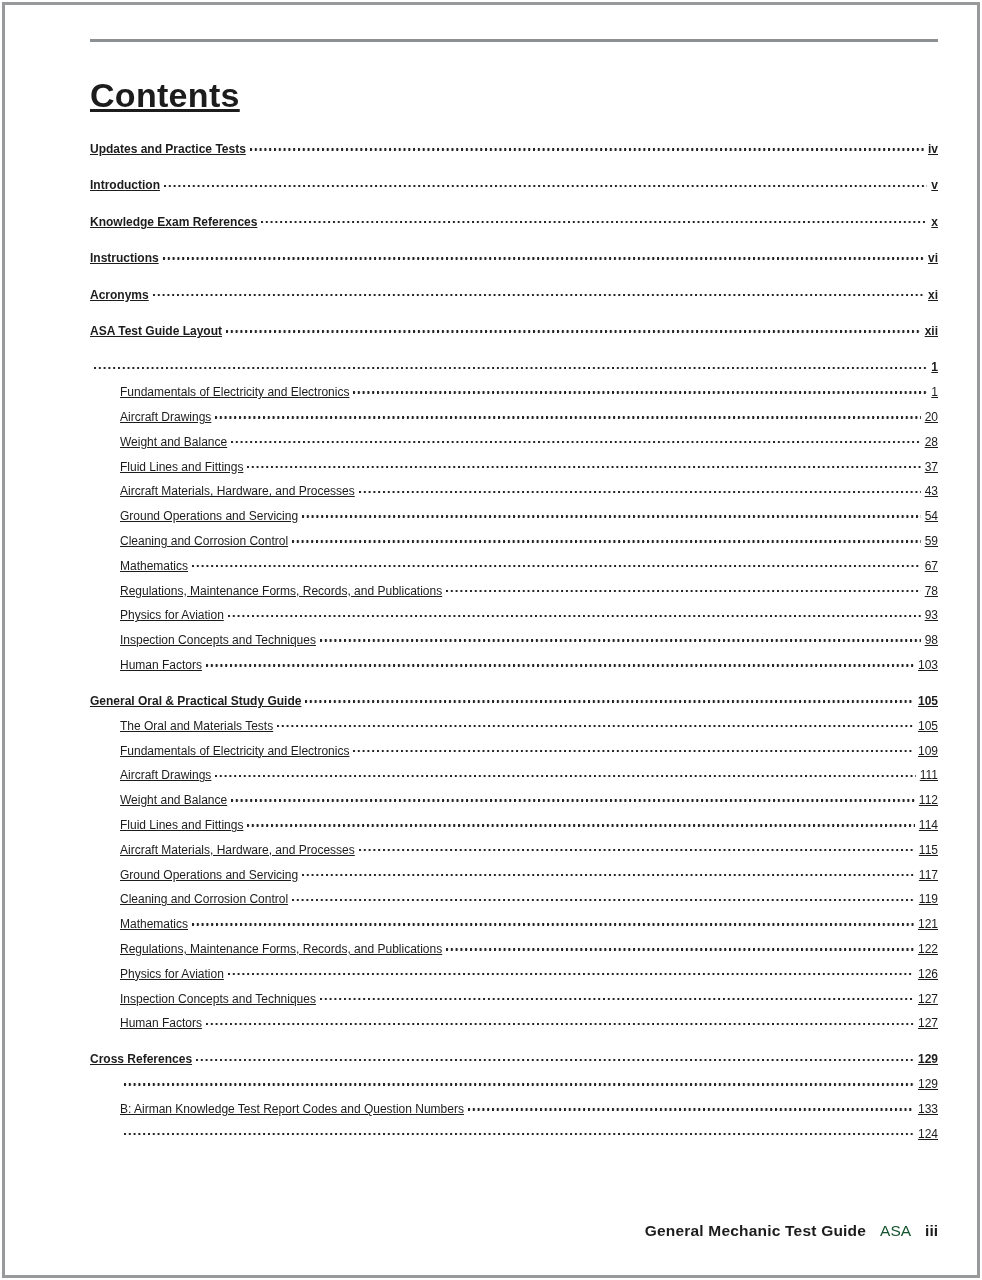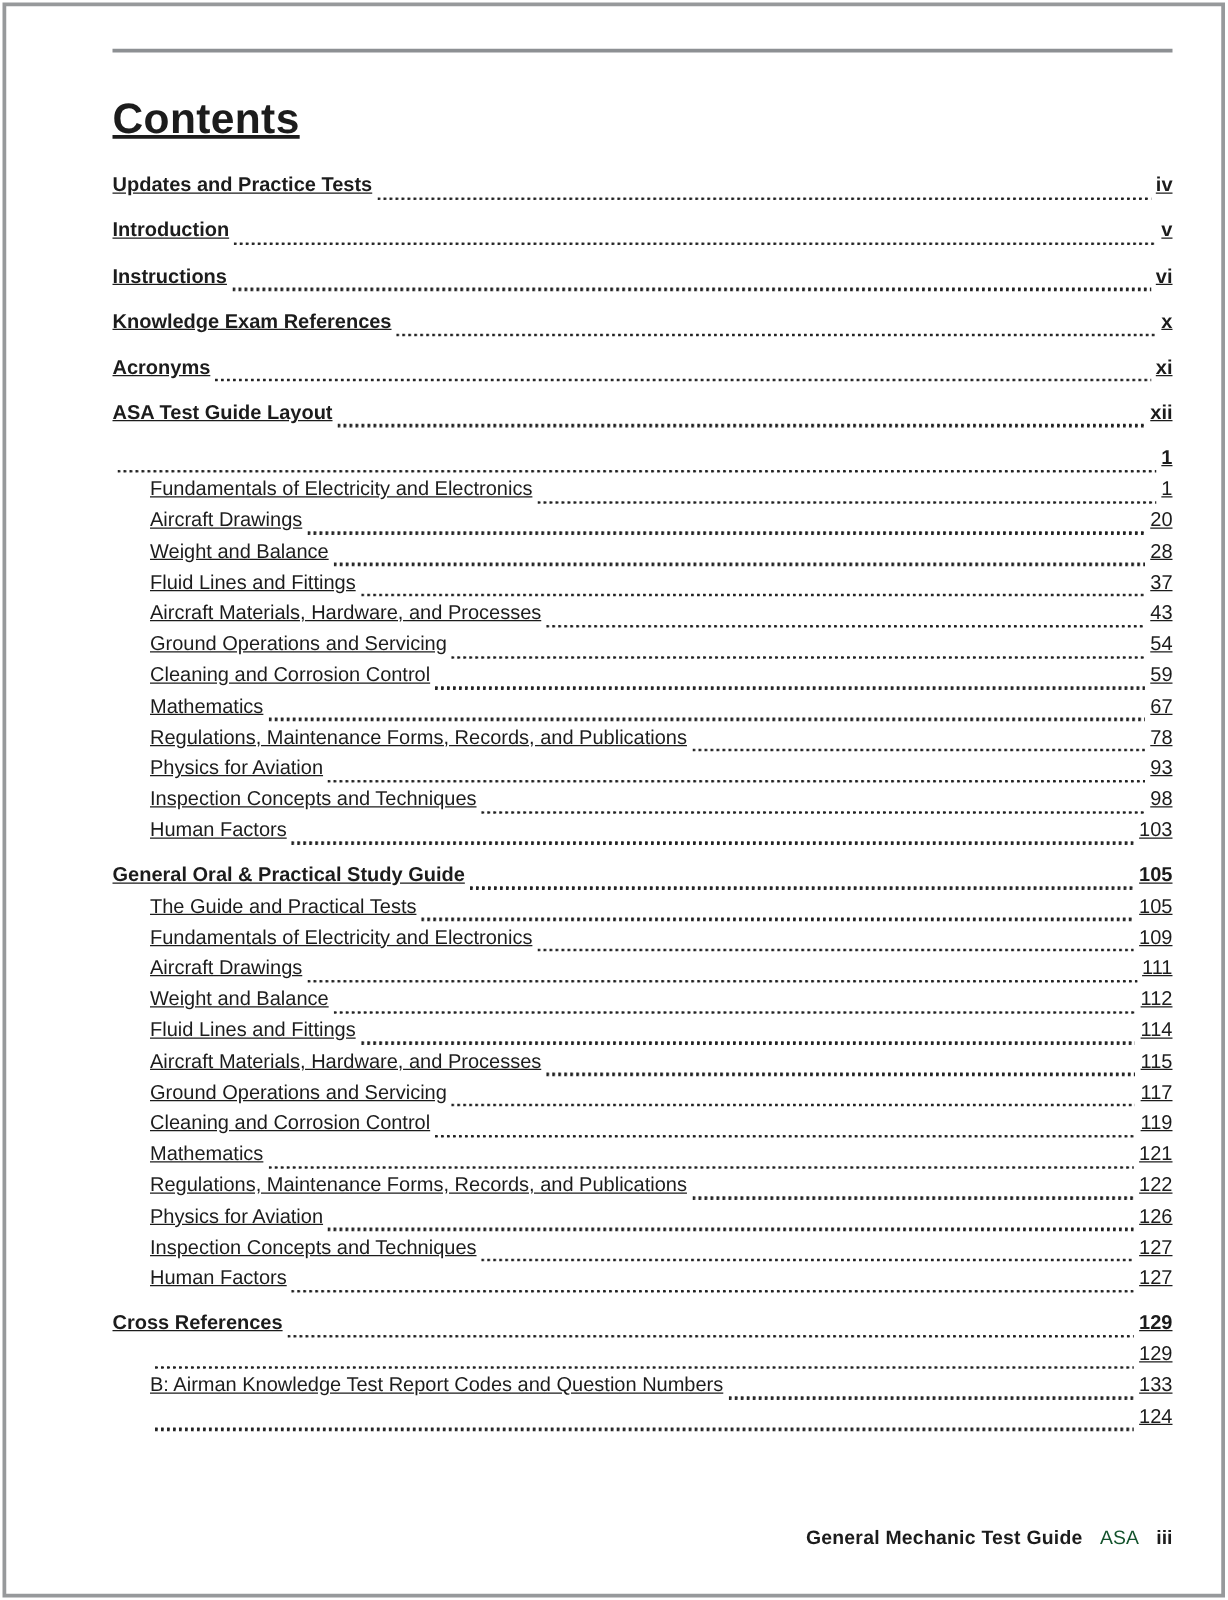--- a/index.html
+++ b/index.html
@@ -40,22 +40,22 @@
     line-height: 1.15;
     font-weight: bold;
     letter-spacing: 0.3px;
     color: #1c1c1c;
   }
   .toc {
     margin-top: 24px;
   }
   .toc-row {
     display: flex;
-    align-items: flex-end;
-    font-size: 16px;
+    align-items: center;
+    font-size: 12px;
     line-height: 20.8px;
     color: #1c1c1c;
   }
   .toc-row .label { white-space: nowrap; }
   .toc-row .pagenum { white-space: nowrap; }
   .toc-row.front {
     font-weight: bold;
     margin-bottom: 15.6px;
   }
   .toc-row.section {
@@ -105,28 +105,28 @@
         <span class="label">Updates and Practice Tests</span>
         <span class="leader"></span>
         <span class="pagenum">iv</span>
       </div>
       <div class="toc-row front">
         <span class="label">Introduction</span>
         <span class="leader"></span>
         <span class="pagenum">v</span>
       </div>
       <div class="toc-row front">
+        <span class="label">Knowledge Exam References</span>
+        <span class="leader"></span>
+        <span class="pagenum">x</span>
+      </div>
+      <div class="toc-row front">
         <span class="label">Instructions</span>
         <span class="leader"></span>
         <span class="pagenum">vi</span>
-      </div>
-      <div class="toc-row front">
-        <span class="label">Knowledge Exam References</span>
-        <span class="leader"></span>
-        <span class="pagenum">x</span>
       </div>
       <div class="toc-row front">
         <span class="label">Acronyms</span>
         <span class="leader"></span>
         <span class="pagenum">xi</span>
       </div>
       <div class="toc-row front">
         <span class="label">ASA Test Guide Layout</span>
         <span class="leader"></span>
         <span class="pagenum">xii</span>
@@ -194,21 +194,21 @@
         <span class="label">Human Factors</span>
         <span class="leader"></span>
         <span class="pagenum">103</span>
       </div>
       <div class="toc-row section">
         <span class="label">General Oral &amp; Practical Study Guide</span>
         <span class="leader"></span>
         <span class="pagenum">105</span>
       </div>
       <div class="toc-row sub">
-        <span class="label">The Guide and Practical Tests</span>
+        <span class="label">The Oral and Materials Tests</span>
         <span class="leader"></span>
         <span class="pagenum">105</span>
       </div>
       <div class="toc-row sub">
         <span class="label">Fundamentals of Electricity and Electronics</span>
         <span class="leader"></span>
         <span class="pagenum">109</span>
       </div>
       <div class="toc-row sub">
         <span class="label">Aircraft Drawings</span>

